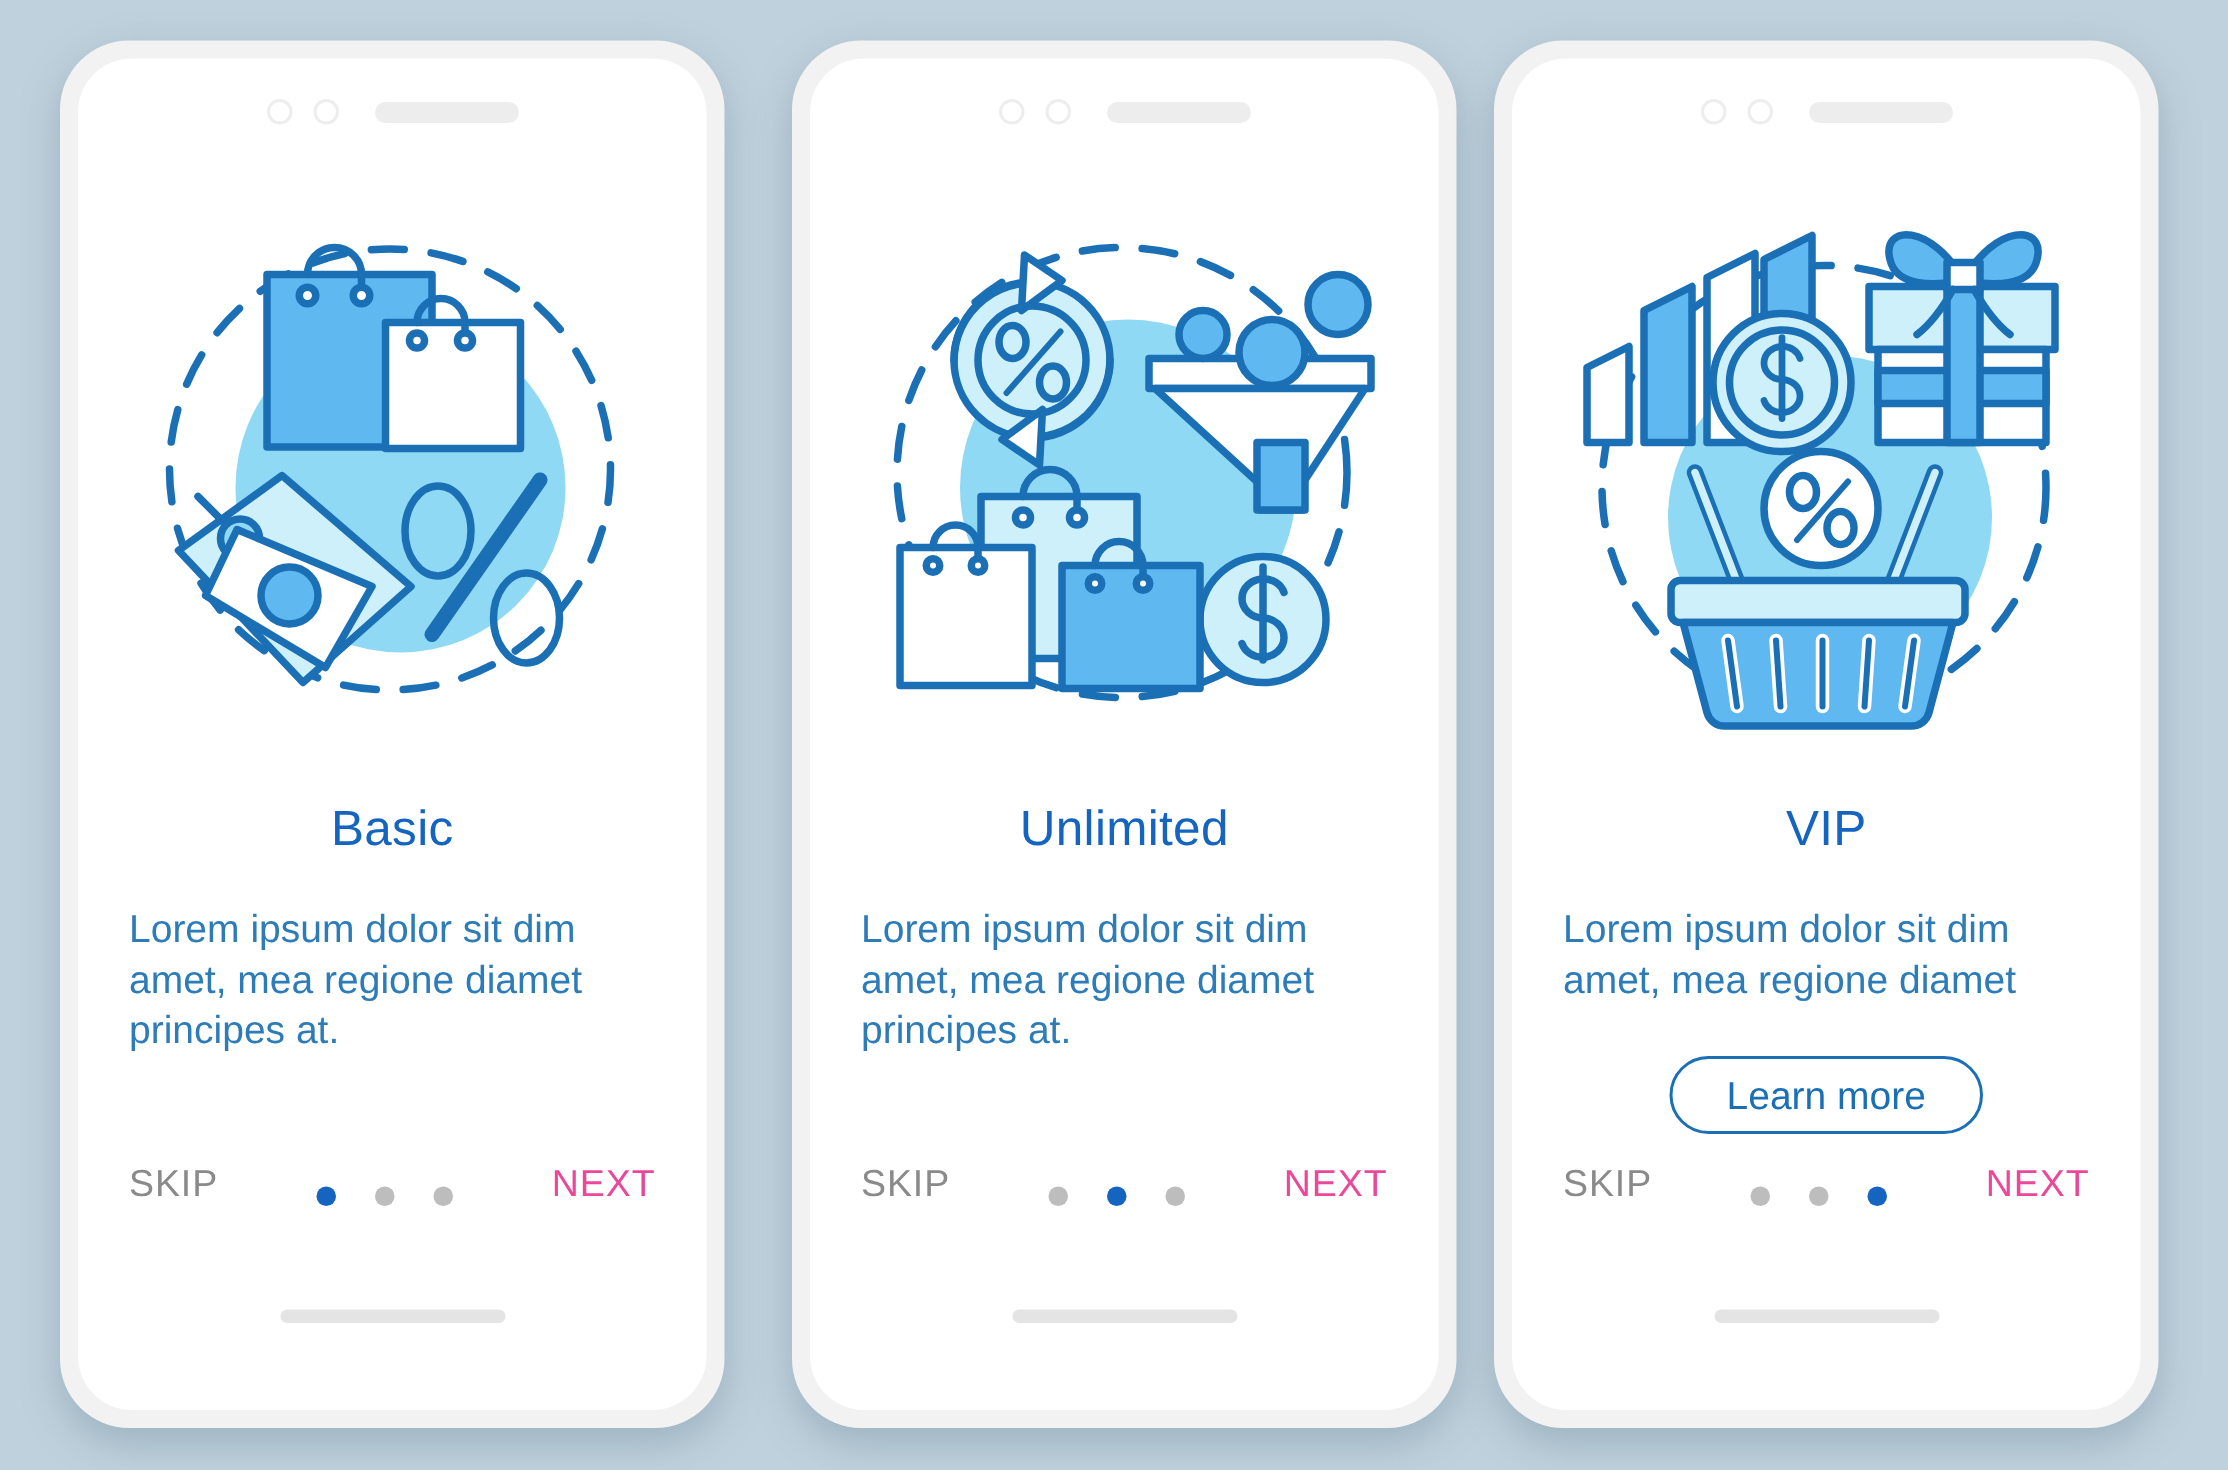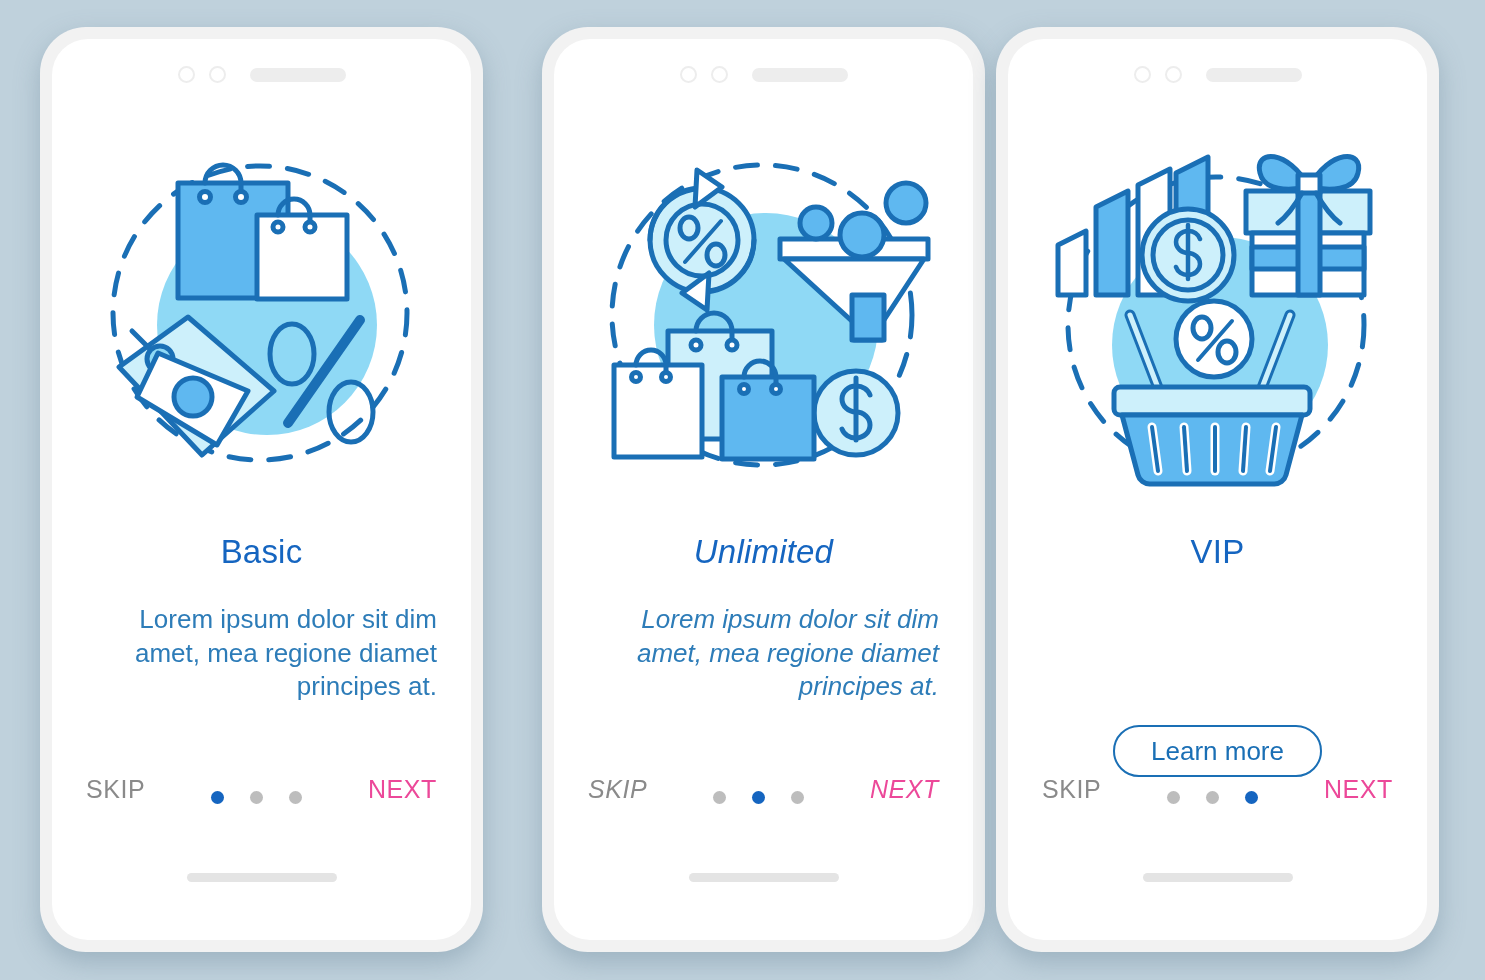--- a/index.html
+++ b/index.html
@@ -16,21 +16,21 @@
     position:absolute;
     top:27px;
     width:443px;height:925px;
     background:#f2f2f2;
     border-radius:46px;
     box-shadow:0 10px 26px rgba(92,120,140,.35);
     padding:12px;
     box-sizing:border-box;
   }
   .phone.p1{left:40px;}
-  .phone.p2{left:542px;font-style:italic;}
+  .phone.p2{left:528px;}
   .phone.p3{left:996px;}
 
   .screen{
     position:relative;
     width:100%;height:100%;
     background:#ffffff;
     border-radius:36px;
     overflow:hidden;
   }
 
@@ -61,28 +61,28 @@
   
   .title{
     position:absolute;top:494px;left:0;right:0;
     text-align:center;
     font-size:33px;
     color:#1565c0;
     letter-spacing:.2px;
   }
   .desc{
     position:absolute;top:564px;left:34px;right:34px;
-    text-align:right;
+    text-align:left;
     font-size:26px;
     line-height:1.29;
     color:#2d7cb8;
   }
   .learn-wrap{
     position:absolute;top:665px;left:0;right:0;
-    display:flex;justify-content:center;margin-top:21px;
+    display:flex;justify-content:center;
   }
   .learn-btn{
     border:2.5px solid #1a6fb5;
     color:#1a6fb5;
     background:transparent;
     border-radius:40px;
     font-size:26px;
     padding:11px 36px;
     font-family:"Liberation Sans", sans-serif;
     cursor:pointer;
@@ -290,20 +290,21 @@
             <path d="M167 292 L167 336" stroke-width="4"></path>
             <path d="M198 292 L195 336" stroke-width="9" stroke="#ffffff"></path>
             <path d="M198 292 L195 336" stroke-width="4"></path>
             <path d="M228 292 L222 336" stroke-width="9" stroke="#ffffff"></path>
             <path d="M228 292 L222 336" stroke-width="4"></path>
           </g>
         </svg>
       </div>
 
       <div class="title">VIP</div>
+      <div class="desc">Lorem ipsum dolor sit dim amet, mea regione diamet</div>
 
       <div class="learn-wrap">
         <button class="learn-btn">Learn more</button>
       </div>
 
       <div class="footer">
         <div class="skip">SKIP</div>
         <div class="dots">
           <span class="dot"></span>
           <span class="dot"></span>

